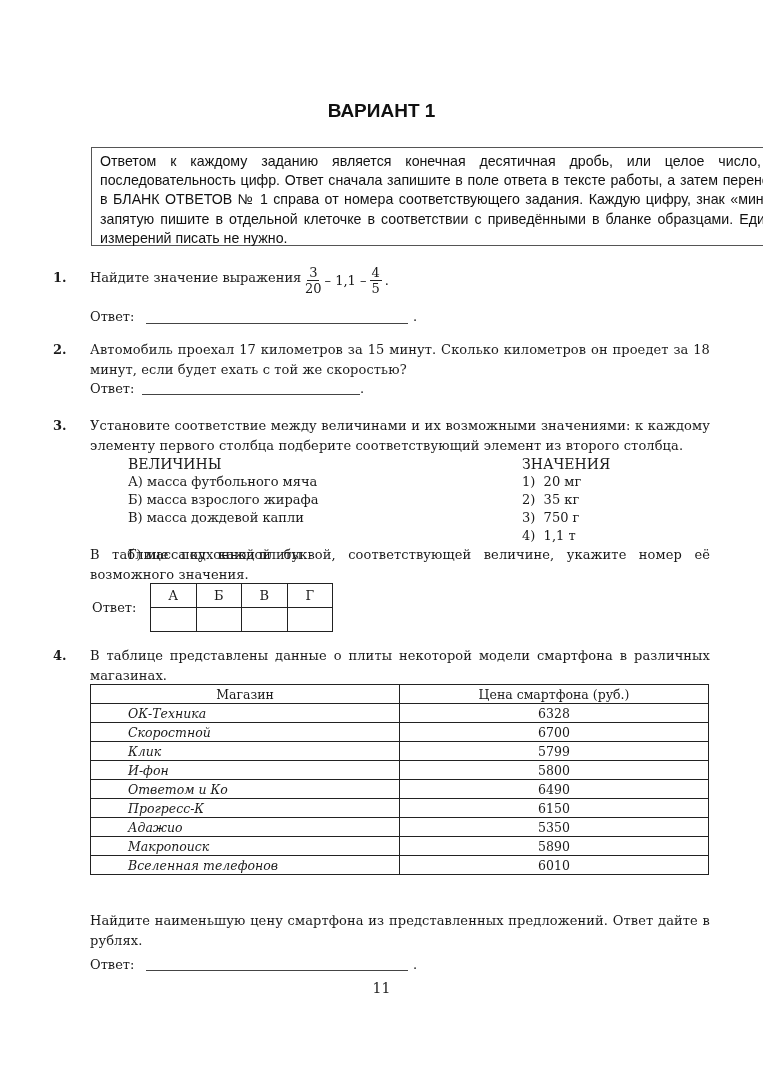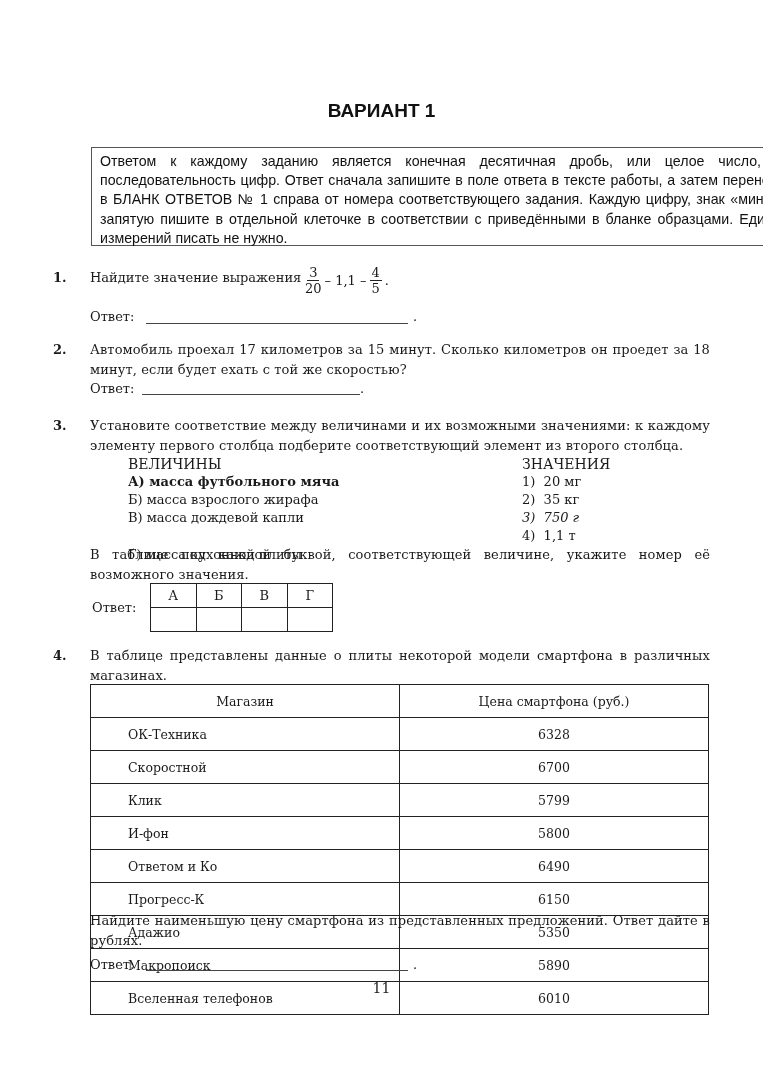--- a/index.html
+++ b/index.html
@@ -54,26 +54,26 @@
       border: 1.5px solid #222;
       width: 45.5px; height: 24px;
       text-align: center; font-size: 13px;
     }
     table.prices {
       border-collapse: collapse;
       left: 90px; top: 684px; width: 619px;
     }
     table.prices td, table.prices th {
       border: 1.3px solid #222;
-      height: 33px;
+      height: 19px;
       font-size: 12.5px; font-weight: normal;
       padding: 0;
     }
     table.prices th { text-align: center; }
-    table.prices td.shop { padding-left: 37px; text-align: left; width: 309px; }
+    table.prices td.shop { padding-left: 37px; text-align: left; width: 309px; font-style: italic; }
     table.prices td.price { text-align: center; }
     .pagenum { left: 0; width: 763px; text-align: center; top: 980px; font-size: 14px; }
   </style>
 </head>
 <body>
 
 <div class="abs title">ВАРИАНТ 1</div>
 
 <div class="abs instr-box">Ответом к каждому заданию является конечная десятичная дробь, или целое число, или последовательность цифр. Ответ сначала запишите в поле ответа в тексте работы, а затем перенесите в БЛАНК ОТВЕТОВ № 1 справа от номера соответствующего задания. Каждую цифру, знак «минус» и запятую пишите в отдельной клеточке в соответствии с приведёнными в бланке образцами. Единицы измерений писать не нужно.</div>
 
@@ -100,28 +100,28 @@
 <div class="abs answer-label" style="left:90px; top:381px;">Ответ:</div>
 <div class="abs answer-line" style="left:142px; top:394px; width:218px;"></div>
 <div class="abs dot" style="left:360px; top:381px;">.</div>
 
 <div class="abs qnum" style="top:418px;">3.</div>
 <div class="abs qtext" style="top:416px;">Установите соответствие между величинами и их возможными значениями: к каждому элементу первого столбца подберите соответствующий элемент из второго столбца.</div>
 
 <div class="abs match-row" style="left:90px; top:455px; font-size:14px;">ВЕЛИЧИНЫ</div>
 <div class="abs match-row" style="left:484px; top:455px; font-size:14px;">ЗНАЧЕНИЯ</div>
 
-<div class="abs match-row" style="left:90px; top:473px;font-weight:bold;">А) масса футбольного мяча</div>
+<div class="abs match-row" style="left:90px; top:473px;">А) масса футбольного мяча</div>
 <div class="abs match-row" style="left:90px; top:491px;">Б) масса взрослого жирафа</div>
 <div class="abs match-row" style="left:90px; top:509px;">В) масса дождевой капли</div>
 <div class="abs match-row" style="left:90px; top:546px;">Г) масса кухонной плиты</div>
 
 <div class="abs match-row" style="left:484px; top:473px; white-space:pre;">1)  20 мг</div>
 <div class="abs match-row" style="left:484px; top:491px; white-space:pre;">2)  35 кг</div>
-<div class="abs match-row" style="left:484px; top:509px; white-space:pre;font-style:italic;">3)  750 г</div>
+<div class="abs match-row" style="left:484px; top:509px; white-space:pre;">3)  750 г</div>
 <div class="abs match-row" style="left:484px; top:527px; white-space:pre;">4)  1,1 т</div>
 
 <div class="abs qtext" style="top:545px;">В таблице под каждой буквой, соответствующей величине, укажите номер её возможного значения.</div>
 
 <div class="abs answer-label" style="left:92px; top:600px;">Ответ:</div>
 <table class="abs ans">
   <tbody>
       <tr>
     <td>А</td>
     <td>Б</td>

